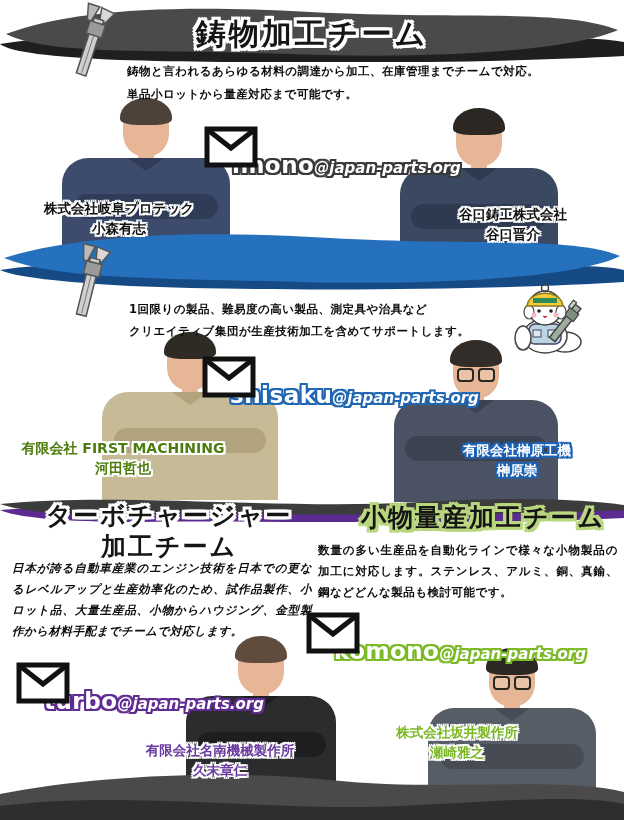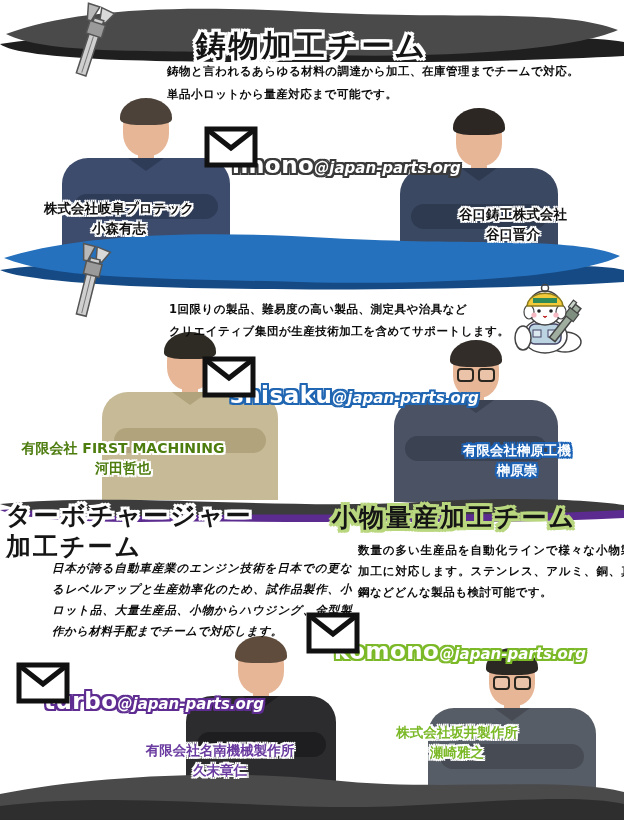--- a/index.html
+++ b/index.html
@@ -15,29 +15,29 @@
   .outl{text-shadow:-2px -2px 0 var(--oc,#fff),0 -2px 0 var(--oc,#fff),2px -2px 0 var(--oc,#fff),
         -2px 0 0 var(--oc,#fff),2px 0 0 var(--oc,#fff),
         -2px 2px 0 var(--oc,#fff),0 2px 0 var(--oc,#fff),2px 2px 0 var(--oc,#fff);}
   .outl-thick{text-shadow:-3px -3px 0 var(--oc,#fff),0 -3px 0 var(--oc,#fff),3px -3px 0 var(--oc,#fff),
         -3px 0 0 var(--oc,#fff),3px 0 0 var(--oc,#fff),
         -3px 3px 0 var(--oc,#fff),0 3px 0 var(--oc,#fff),3px 3px 0 var(--oc,#fff),
         -2px -2px 0 var(--oc,#fff),2px -2px 0 var(--oc,#fff),-2px 2px 0 var(--oc,#fff),2px 2px 0 var(--oc,#fff);}
 
   .title{position:absolute;left:0;width:624px;text-align:center;z-index:3;margin:0;
          font-size:30px;font-weight:bold;color:#151515;letter-spacing:3px;--oc:#fff;}
-  .t1{top:14px;margin-top:12px;}
+  .t1{top:14px;}
   .t2{top:240px;}
-  .title-col{position:absolute;z-index:3;text-align:left;font-size:25px;font-weight:bold;
+  .title-col{position:absolute;z-index:3;text-align:center;font-size:25px;font-weight:bold;
              color:#151515;letter-spacing:2px;line-height:31px;--oc:#fff;}
   .t3{left:6px;top:500px;width:326px;}
   .t4{left:332px;top:502px;width:302px;--oc:#b9d77e;}
 
   .desc{position:absolute;z-index:3;font-size:11.5px;font-weight:bold;color:#0c0c0c;
-        letter-spacing:0.5px;line-height:21px;margin-left:40px;}
+        letter-spacing:0.5px;line-height:21px;}
   .d1a{left:127px;top:61px;}  .d1b{left:127px;top:84px;}
   .d2a{left:129px;top:299px;} .d2b{left:129px;top:321px;}
   .d3{left:12px;top:558px;width:300px;text-align:justify;font-style:italic;}
   .d4{left:318px;top:540px;width:300px;text-align:justify;}
 
   
   .email{position:absolute;z-index:4;cursor:pointer;}
   .env{position:absolute;left:0;top:0;}
   .etext{display:block;margin:26px 0 0 28px;white-space:nowrap;font-weight:bold;color:#fff;}
   .euser{font-size:23px;letter-spacing:0.5px;}

